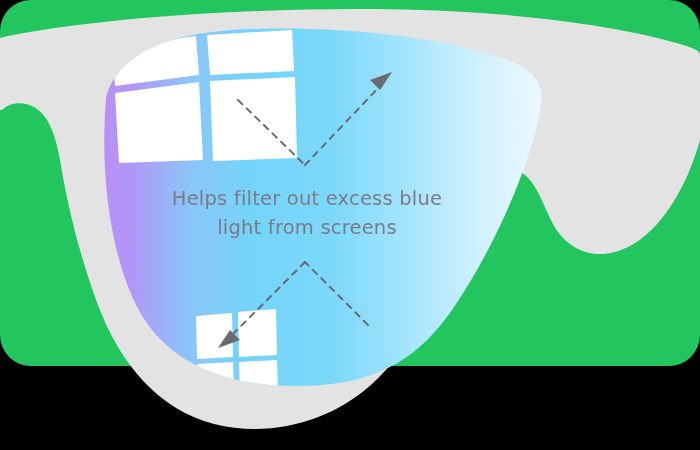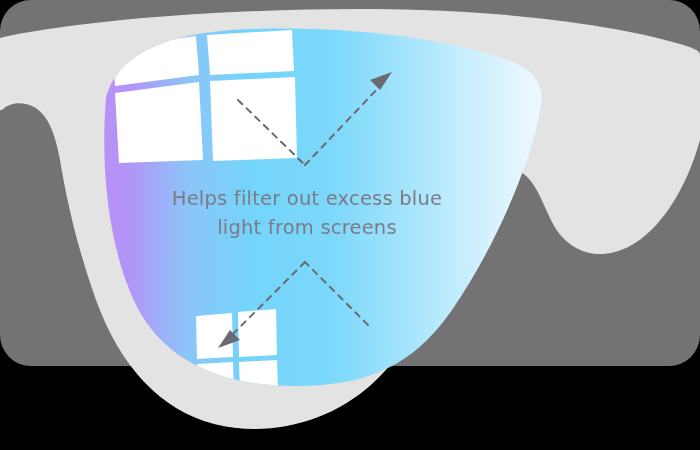--- a/index.html
+++ b/index.html
@@ -1,18 +1,18 @@
 <!DOCTYPE html>
 <html><head>
 <meta charset="utf-8">
 <style>
   html,body{margin:0;padding:0;background:#000;}
   body{width:700px;height:450px;overflow:hidden;
        font-family:"DejaVu Sans","Liberation Sans",sans-serif;}
-  #stage{position:relative;width:700px;height:366px;background:#737373;border-radius:31px;}
+  #stage{position:relative;width:700px;height:366px;background:#22c55e;border-radius:31px;}
   #stage svg{display:block;}
   .lens-caption{
     font-family:"DejaVu Sans","Liberation Sans",sans-serif;
     font-size:19.5px;
     font-weight:400;
     letter-spacing:0.2px;
   }
 </style>
 </head>
 <body>

